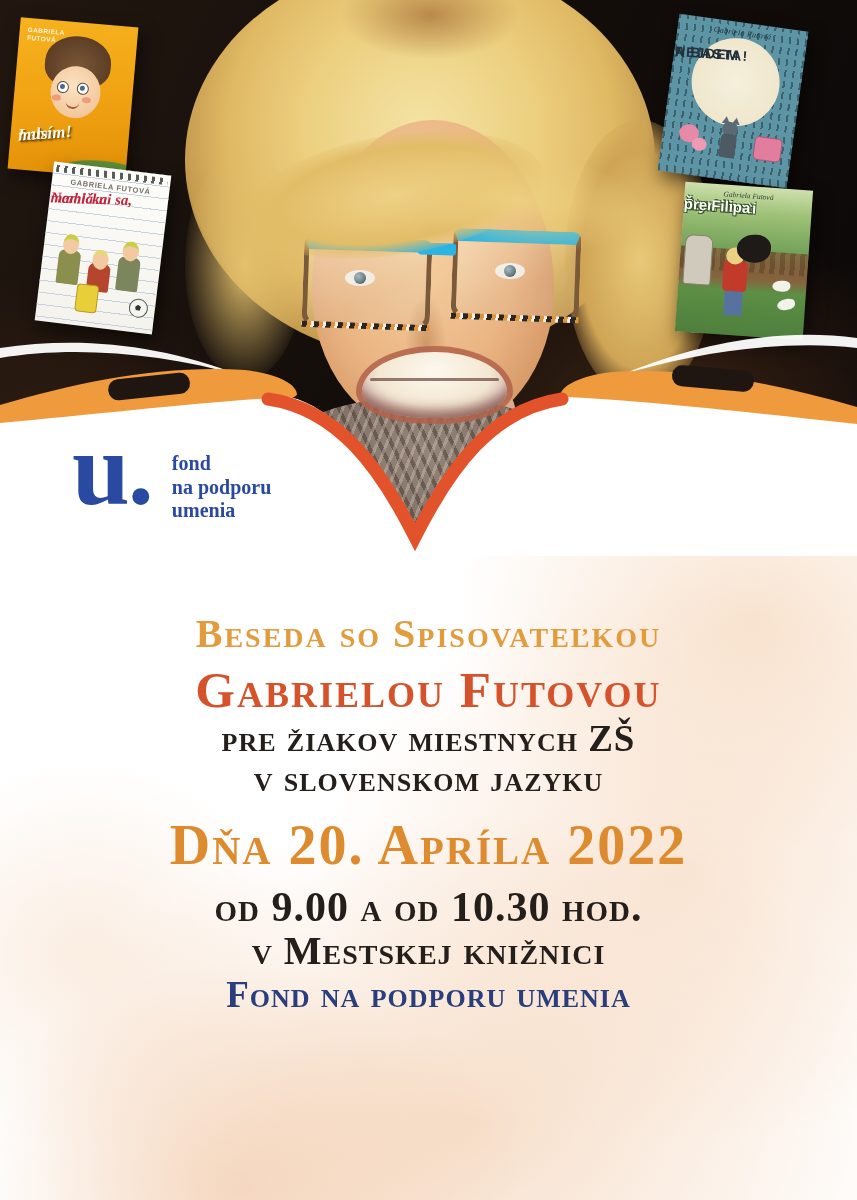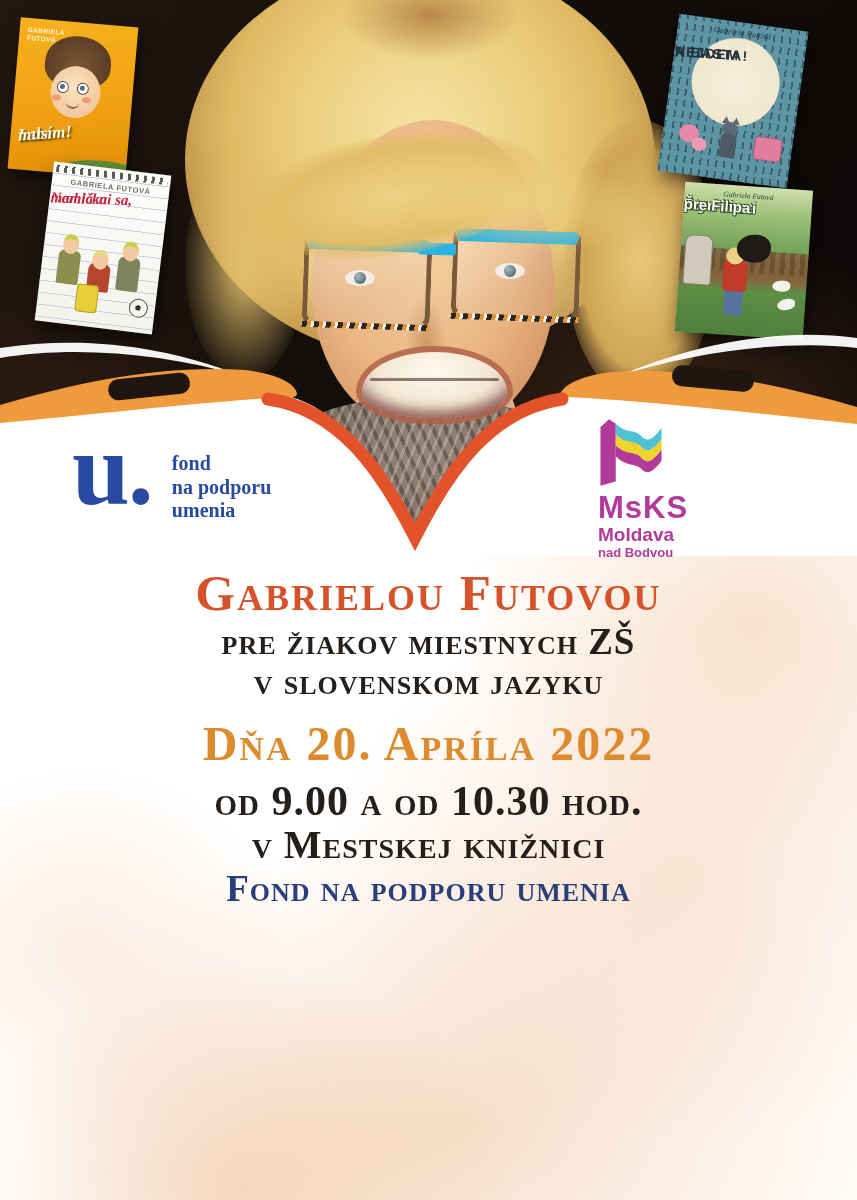--- a/index.html
+++ b/index.html
@@ -163,21 +163,21 @@
   .msks-city{font-family:"Liberation Sans",sans-serif;font-weight:bold;font-size:19px;margin-top:2px;}
   .msks-city2{font-family:"Liberation Sans",sans-serif;font-weight:bold;font-size:13px;margin-top:2px;}
   
   .content{position:absolute;left:0;top:560px;width:857px;z-index:6;text-align:center;}
   .content div{font-variant:small-caps;font-weight:bold;}
   .l-title{margin-top:10px;font-size:58px;letter-spacing:3px;color:var(--title_orange);}
   .l-sub{margin-top:50px;font-size:40px;letter-spacing:2px;color:var(--gold_orange);}
   .l-name{margin-top:4px;font-size:51px;letter-spacing:2px;color:var(--name_orange);}
   .l-aud{margin-top:0;font-size:37px;letter-spacing:1px;line-height:1.08;color:var(--text_dark);}
   .l-aud2{font-size:37px;letter-spacing:1px;line-height:1.08;color:var(--text_dark);}
-  .l-date{margin-top:14px;font-size:48px;letter-spacing:2px;color:var(--date_orange);}
+  .l-date{margin-top:14px;font-size:56px;letter-spacing:2px;color:var(--date_orange);}
   .l-time{margin-top:8px;font-size:42px;letter-spacing:1px;line-height:1.05;color:var(--text_dark);}
   .l-venue{font-size:40px;letter-spacing:1px;line-height:1.1;color:var(--text_dark);}
   .l-fund{margin-top:18px;font-size:37px;letter-spacing:1px;line-height:1.18;color:var(--fund_blue);}
   .l-fund2{font-size:37px;letter-spacing:1px;line-height:1.18;color:var(--fund_blue);}
 </style>
 </head>
 <body>
 
 <div class="poster">
 
@@ -285,33 +285,23 @@
 
   <div class="fpu">
     <div class="fpu-mark">u.</div>
     <div class="fpu-text">
       <div>fond</div>
       <div>na podporu</div>
       <div>umenia</div>
     </div>
   </div>
 
-  <div class="msks">
-    <svg width="66" height="72" viewBox="0 0 60 66">
-      <path d="M2,10 L10,3 L16,7 L16,60 L2,64 Z" fill="#b13a9b"></path>
-      <path d="M16,7 C 26,17 34,11 40,19 C 46,25 52,19 58,11 L58,21 C 52,29 46,35 40,29 C 34,23 26,27 16,17 Z" fill="#4fc3d6"></path>
-      <path d="M16,17 C 26,27 34,21 40,29 C 46,35 52,29 58,21 L58,31 C 52,39 46,45 40,39 C 34,33 26,37 16,27 Z" fill="#f0d32f"></path>
-      <path d="M16,27 C 26,37 34,31 40,39 C 46,45 52,39 58,31 L58,41 C 52,49 46,55 40,49 C 34,43 26,47 16,37 Z" fill="#b13a9b"></path>
-    </svg>
-    <div class="msks-acr">MsKS</div>
-    <div class="msks-city">Moldava</div>
-    <div class="msks-city2">nad Bodvou</div>
-  </div>
 
   <div class="content">
+    <div class="l-sub">Beseda so Spisovateľkou</div>
     <div class="l-name">Gabrielou Futovou</div>
     <div class="l-aud">pre žiakov miestnych ZŠ</div>
     <div class="l-aud2">v slovenskom jazyku</div>
     <div class="l-date">Dňa 20. Apríla 2022</div>
     <div class="l-time">od 9.00 a od 10.30 hod.</div>
     <div class="l-venue">v Mestskej knižnici</div>
     <div class="l-fund2">Fond na podporu umenia</div>
   </div>
 
 </div>

